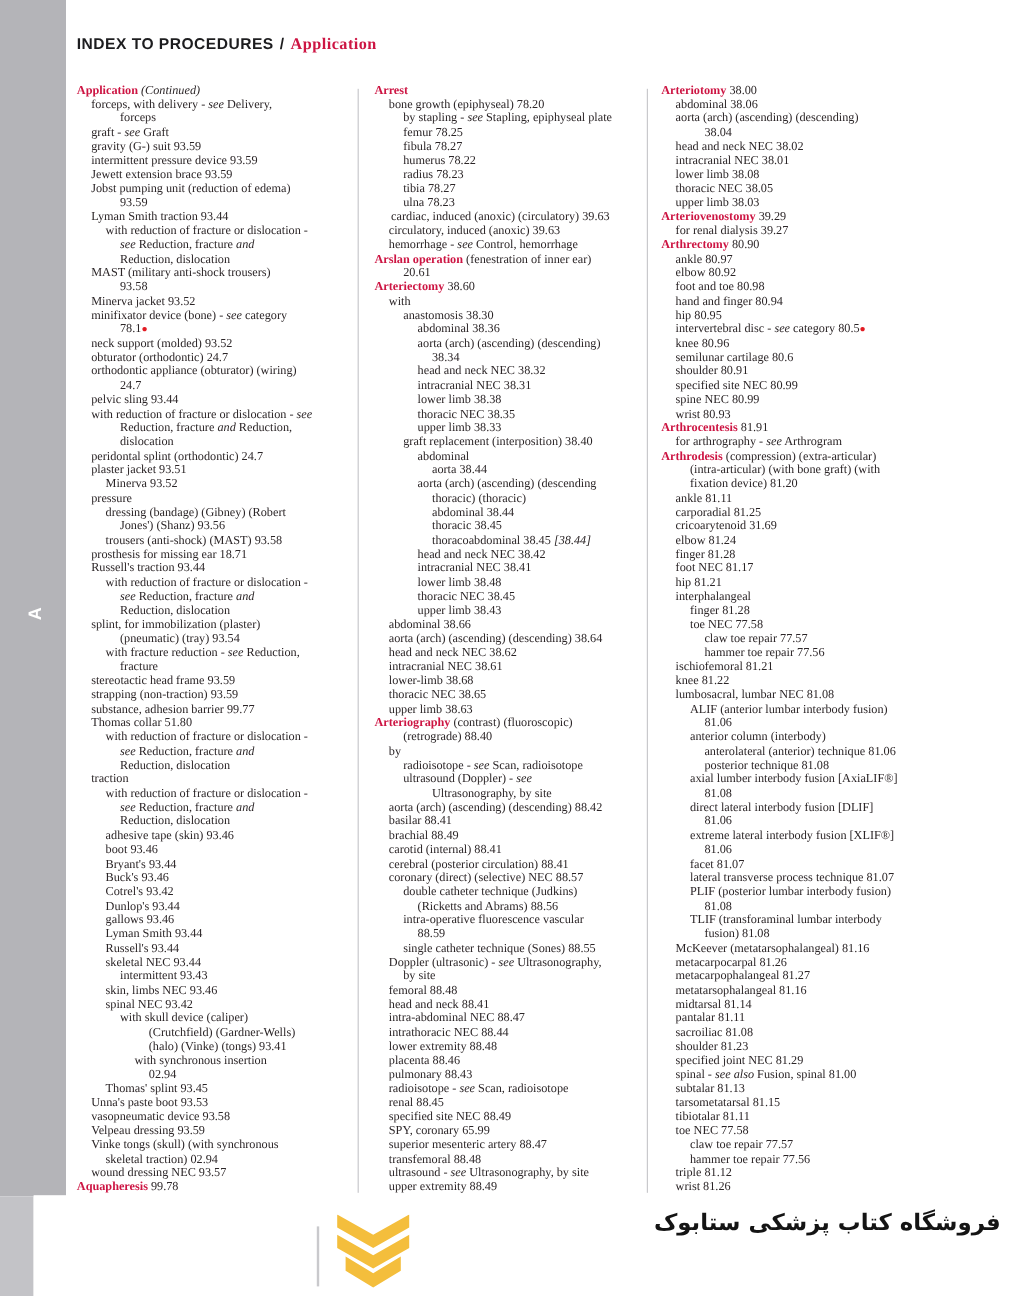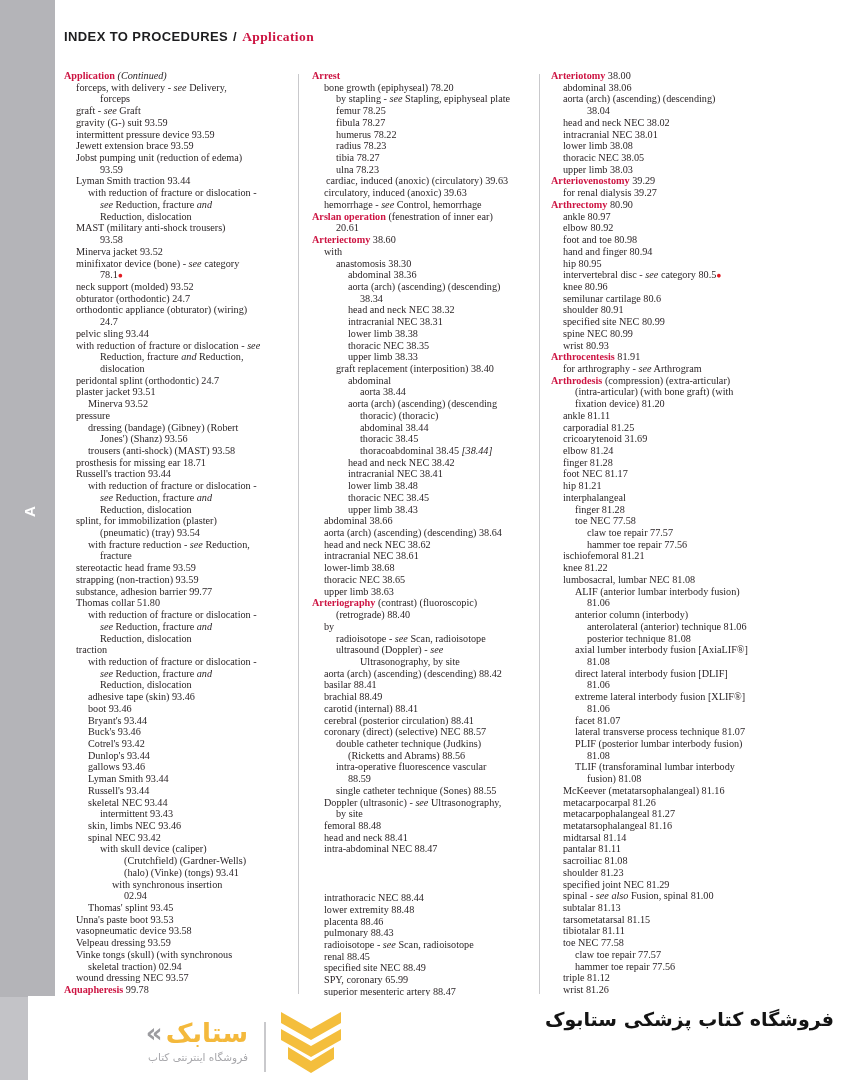--- a/index.html
+++ b/index.html
@@ -217,21 +217,21 @@
     <div class="ln" style="padding-left: 24px;">double catheter technique (Judkins)</div>
     <div class="ln" style="padding-left: 36px;">(Ricketts and Abrams) 88.56</div>
     <div class="ln" style="padding-left: 24px;">intra-operative fluorescence vascular</div>
     <div class="ln" style="padding-left: 36px;">88.59</div>
     <div class="ln" style="padding-left: 24px;">single catheter technique (Sones) 88.55</div>
     <div class="ln" style="padding-left: 12px;">Doppler (ultrasonic) - <i>see</i> Ultrasonography,</div>
     <div class="ln" style="padding-left: 24px;">by site</div>
     <div class="ln" style="padding-left: 12px;">femoral 88.48</div>
     <div class="ln" style="padding-left: 12px;">head and neck 88.41</div>
     <div class="ln" style="padding-left: 12px;">intra-abdominal NEC 88.47</div>
-    <div class="ln" style="padding-left: 12px; margin-top: 37px;">intrathoracic NEC 88.44</div>
+    <div class="ln" style="padding-left: 12px;">intrathoracic NEC 88.44</div>
     <div class="ln" style="padding-left: 12px;">lower extremity 88.48</div>
     <div class="ln" style="padding-left: 12px;">placenta 88.46</div>
     <div class="ln" style="padding-left: 12px;">pulmonary 88.43</div>
     <div class="ln" style="padding-left: 12px;">radioisotope - <i>see</i> Scan, radioisotope</div>
     <div class="ln" style="padding-left: 12px;">renal 88.45</div>
     <div class="ln" style="padding-left: 12px;">specified site NEC 88.49</div>
     <div class="ln" style="padding-left: 12px;">SPY, coronary 65.99</div>
     <div class="ln" style="padding-left: 12px;">superior mesenteric artery 88.47</div>
     <div class="ln" style="padding-left: 12px;">transfemoral 88.48</div>
     <div class="ln" style="padding-left: 12px;">ultrasound - <i>see</i> Ultrasonography, by site</div>
@@ -314,24 +314,20 @@
     <div class="ln" style="padding-left: 12px;">tarsometatarsal 81.15</div>
     <div class="ln" style="padding-left: 12px;">tibiotalar 81.11</div>
     <div class="ln" style="padding-left: 12px;">toe NEC 77.58</div>
     <div class="ln" style="padding-left: 24px;">claw toe repair 77.57</div>
     <div class="ln" style="padding-left: 24px;">hammer toe repair 77.56</div>
     <div class="ln" style="padding-left: 12px;">triple 81.12</div>
     <div class="ln" style="padding-left: 12px;">wrist 81.26</div>
   </div>
 
 <div class="footer">
-  <div class="logo">
-    <div class="wordmark"><span class="wm-guillemet">«</span><span class="wm-text">ستابک</span></div>
-    <div class="tagline">فروشگاه اینترنتی کتاب</div>
-  </div>
   <div class="logo-divider"></div>
   <svg class="chevrons" width="66" height="64" viewBox="0 0 66 64">
     <path d="M3 0 L33 17 L63 0 L63 11 L33 28 L3 11 Z" fill="#f4be3c"></path>
     <path d="M3 17 L33 34 L63 17 L63 28 L33 45 L3 28 Z" fill="#f4be3c"></path>
     <path d="M10 35 L33 49 L56 35 L56 47 L33 61 L10 47 Z" fill="#f4be3c"></path>
   </svg>
   <div class="f-right">
     <div class="store-name">فروشگاه کتاب پزشکی ستابوک</div>
   </div>
 </div>

